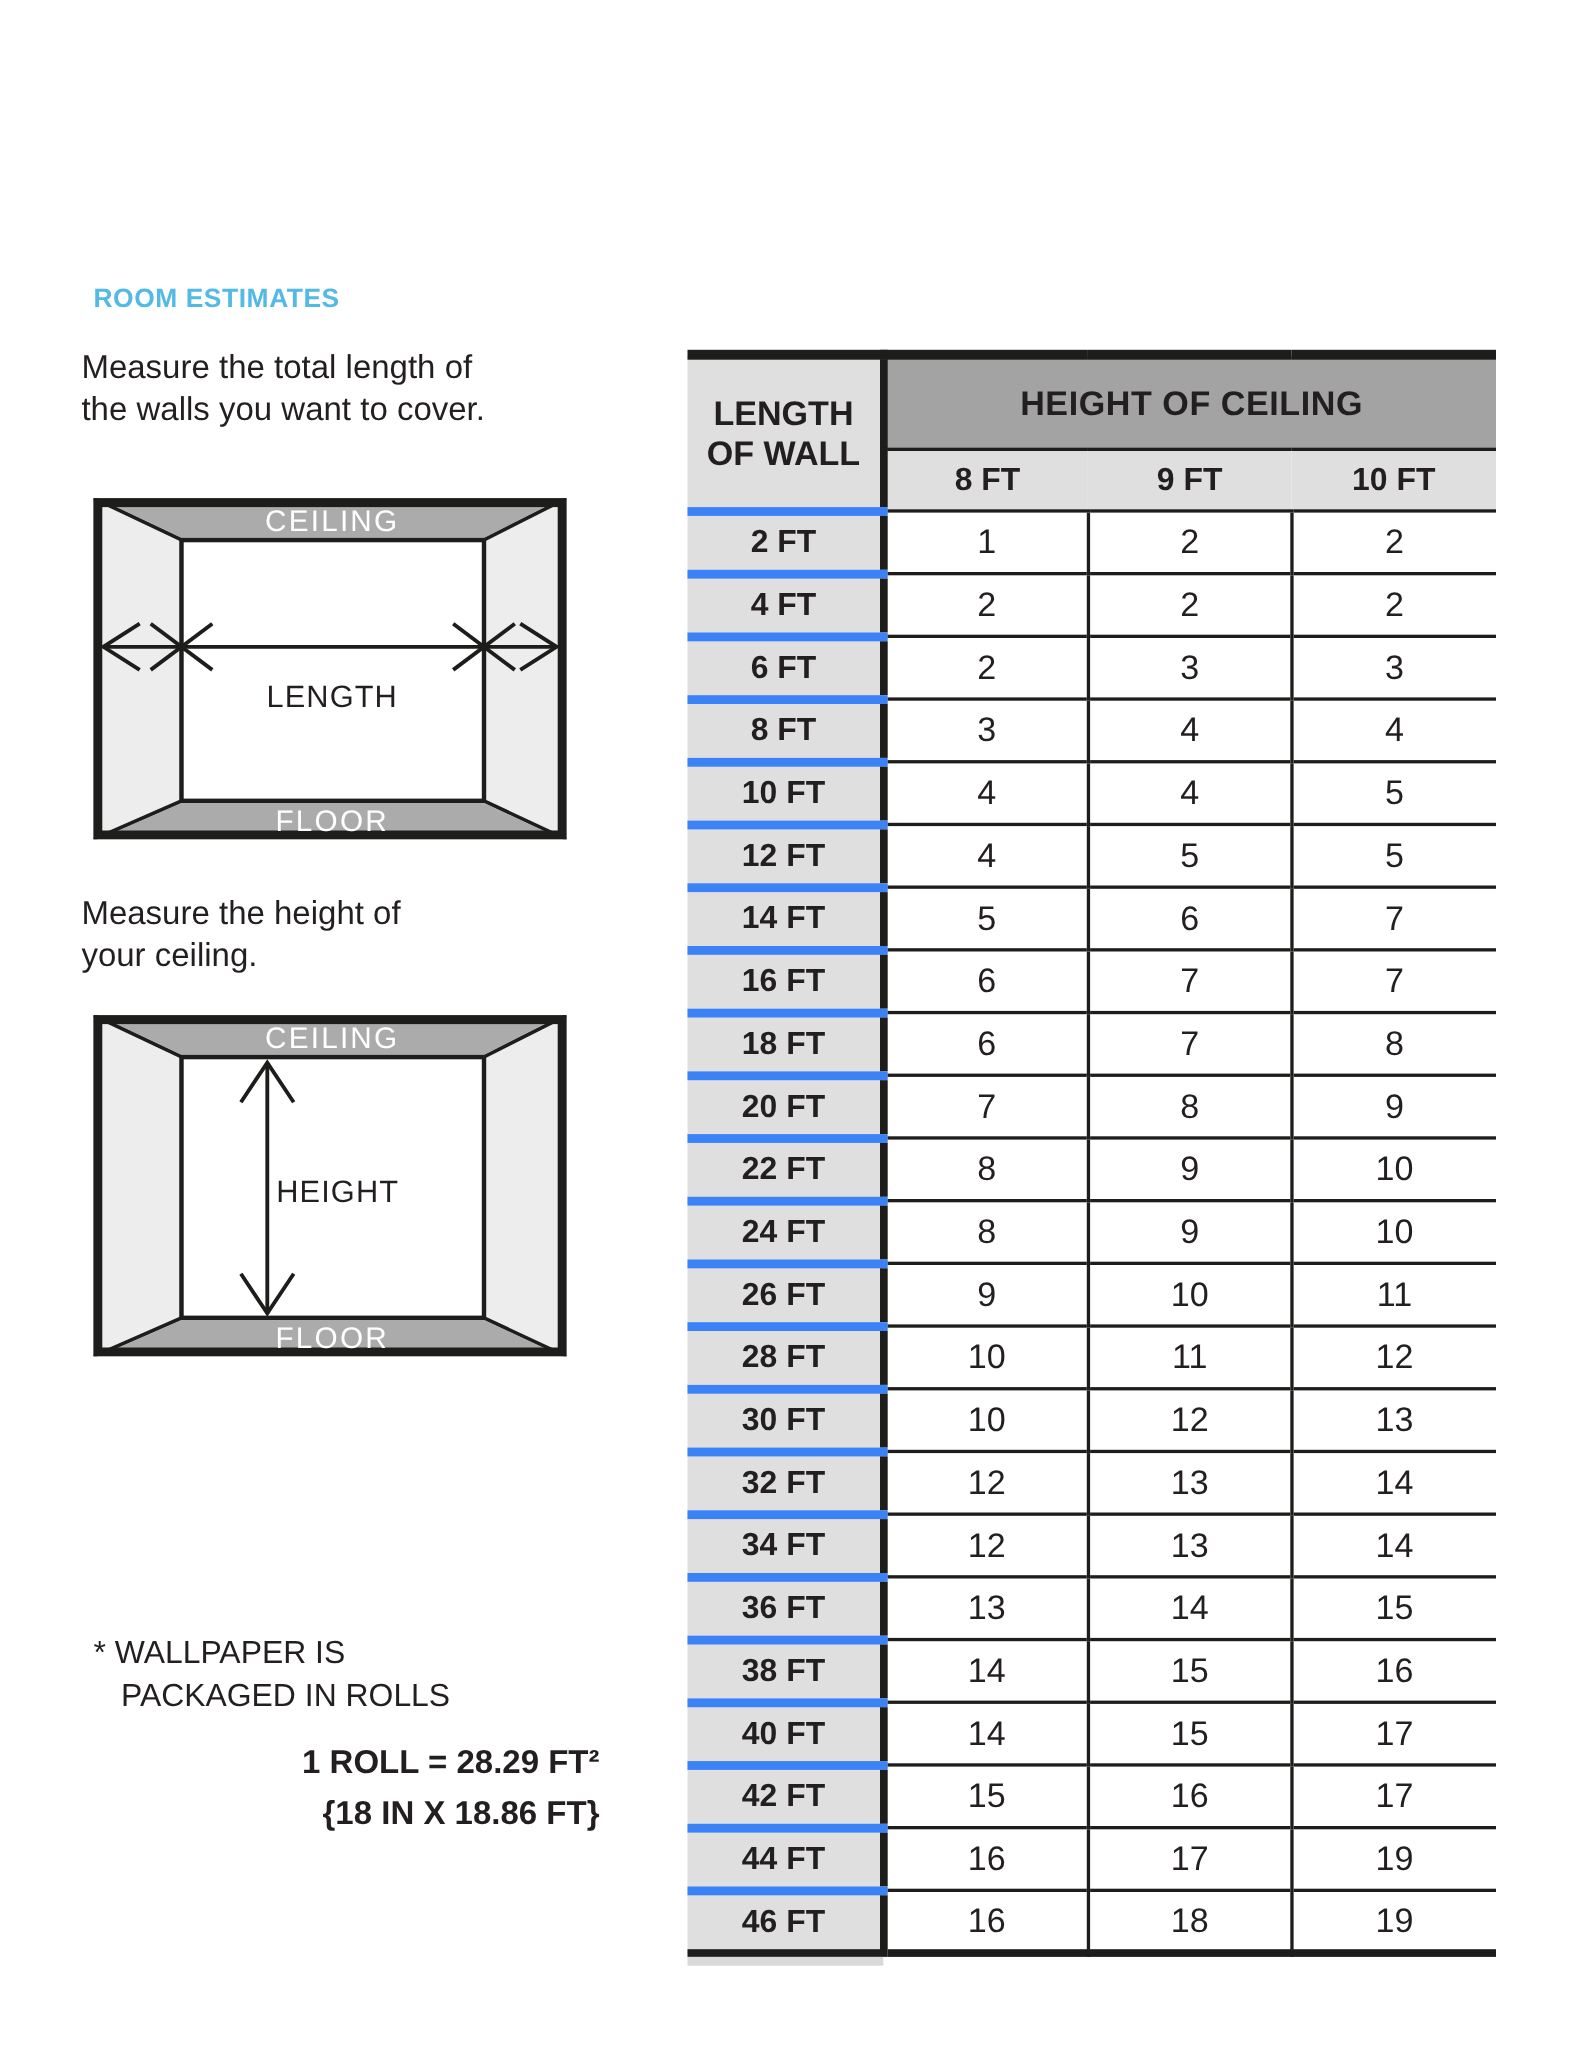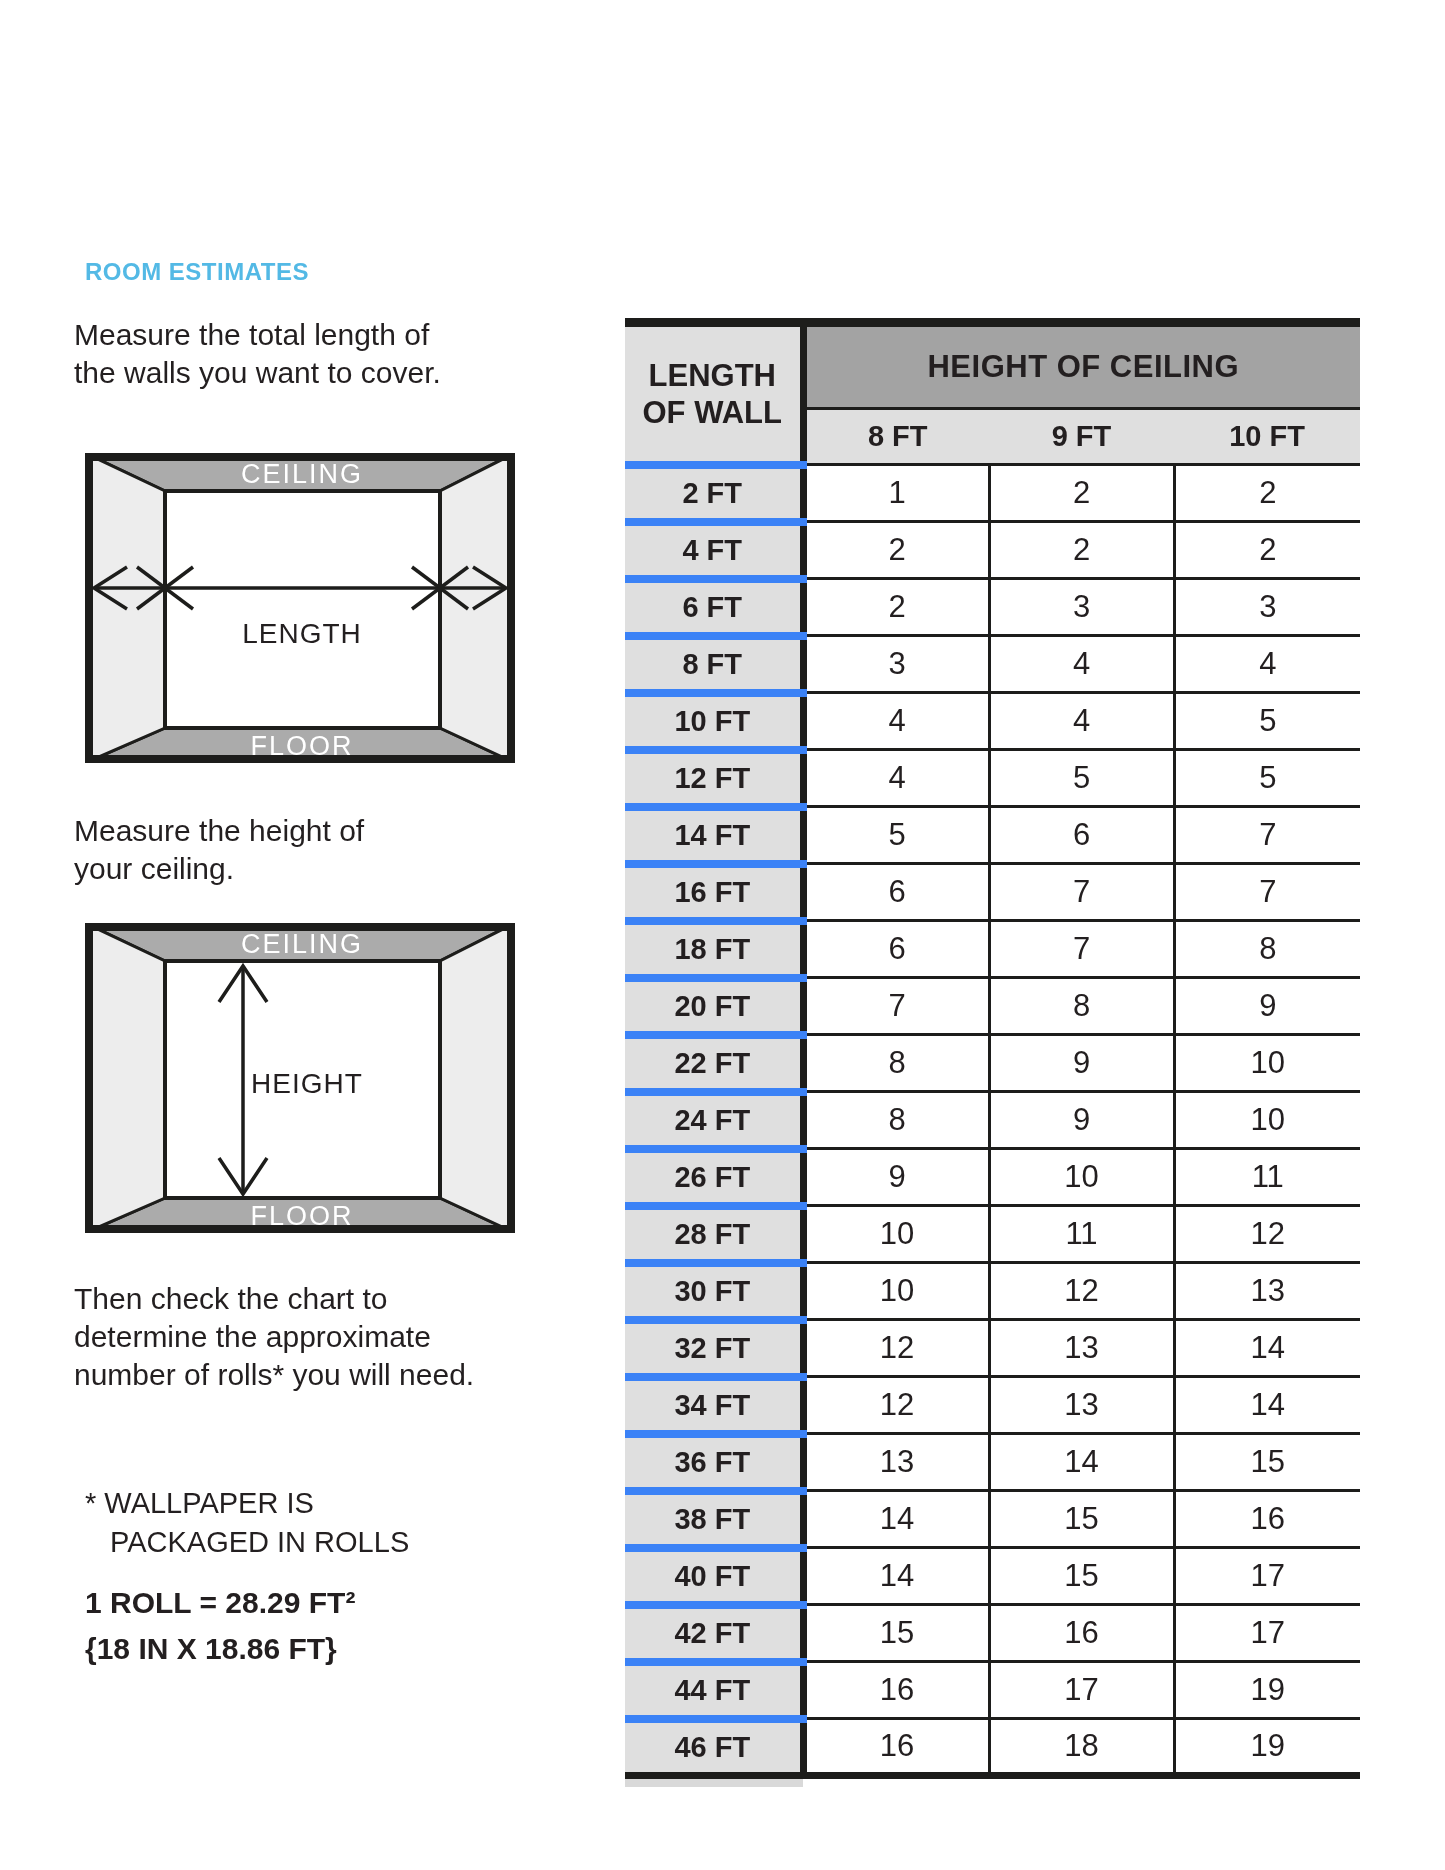--- a/index.html
+++ b/index.html
@@ -31,21 +31,21 @@
   .step1 { top:316px; }
   .step2 { top:812px; }
   .step3 { top:1280px; }
   .footnote {
     position:absolute; left:85px; top:1484px; width:460px;
     font-size:29px; line-height:39px; font-weight:normal; white-space:pre-line;
     padding-left:25px; text-indent:-25px;
   }
   .rollspecs {
     position:absolute; left:85px; top:1580px; width:460px;
-    font-size:30px; line-height:46px; font-weight:bold; white-space:pre-line;
+    font-size:30px; line-height:46px; font-weight:bold; white-space:pre-line;text-align:right;
   }
   .diagram { position:absolute; left:85px; }
   .diagram1 { top:453px; }
   .diagram2 { top:923px; }
   svg text { font-family:"Liberation Sans","DejaVu Sans",sans-serif; }
   .diag-band-label { font-size:27px; fill:#ffffff; letter-spacing:2px; }
   .diag-measure-label { font-size:28px; fill:#231F20; letter-spacing:1px; }
 
   .table-wrap { position:absolute; left:625px; top:318px; width:735px; }
   table.rolls {
@@ -133,23 +133,20 @@
     <g stroke="#1d1d1b" stroke-width="3.5" fill="none">
       <line x1="158" y1="43" x2="158" y2="271"></line>
       <polyline points="134,79 158,43 182,79"></polyline>
       <polyline points="134,235 158,271 182,235"></polyline>
     </g>
     <text class="diag-band-label" x="217" y="30" text-anchor="middle">CEILING</text>
     <text class="diag-band-label" x="217" y="302" text-anchor="middle">FLOOR</text>
     <text class="diag-measure-label" x="222" y="170" text-anchor="middle">HEIGHT</text>
   </svg>
 
-  <p class="para step3">Then check the chart to
-determine the approximate
-number of rolls* you will need.</p>
 
   <p class="footnote">* WALLPAPER IS
 PACKAGED IN ROLLS</p>
 
   <div class="rollspecs"><span>1 ROLL = 28.29 FT²</span>
 <span>{18 IN X 18.86 FT}</span></div>
 
 
   <div class="table-wrap">
     <table class="rolls">

